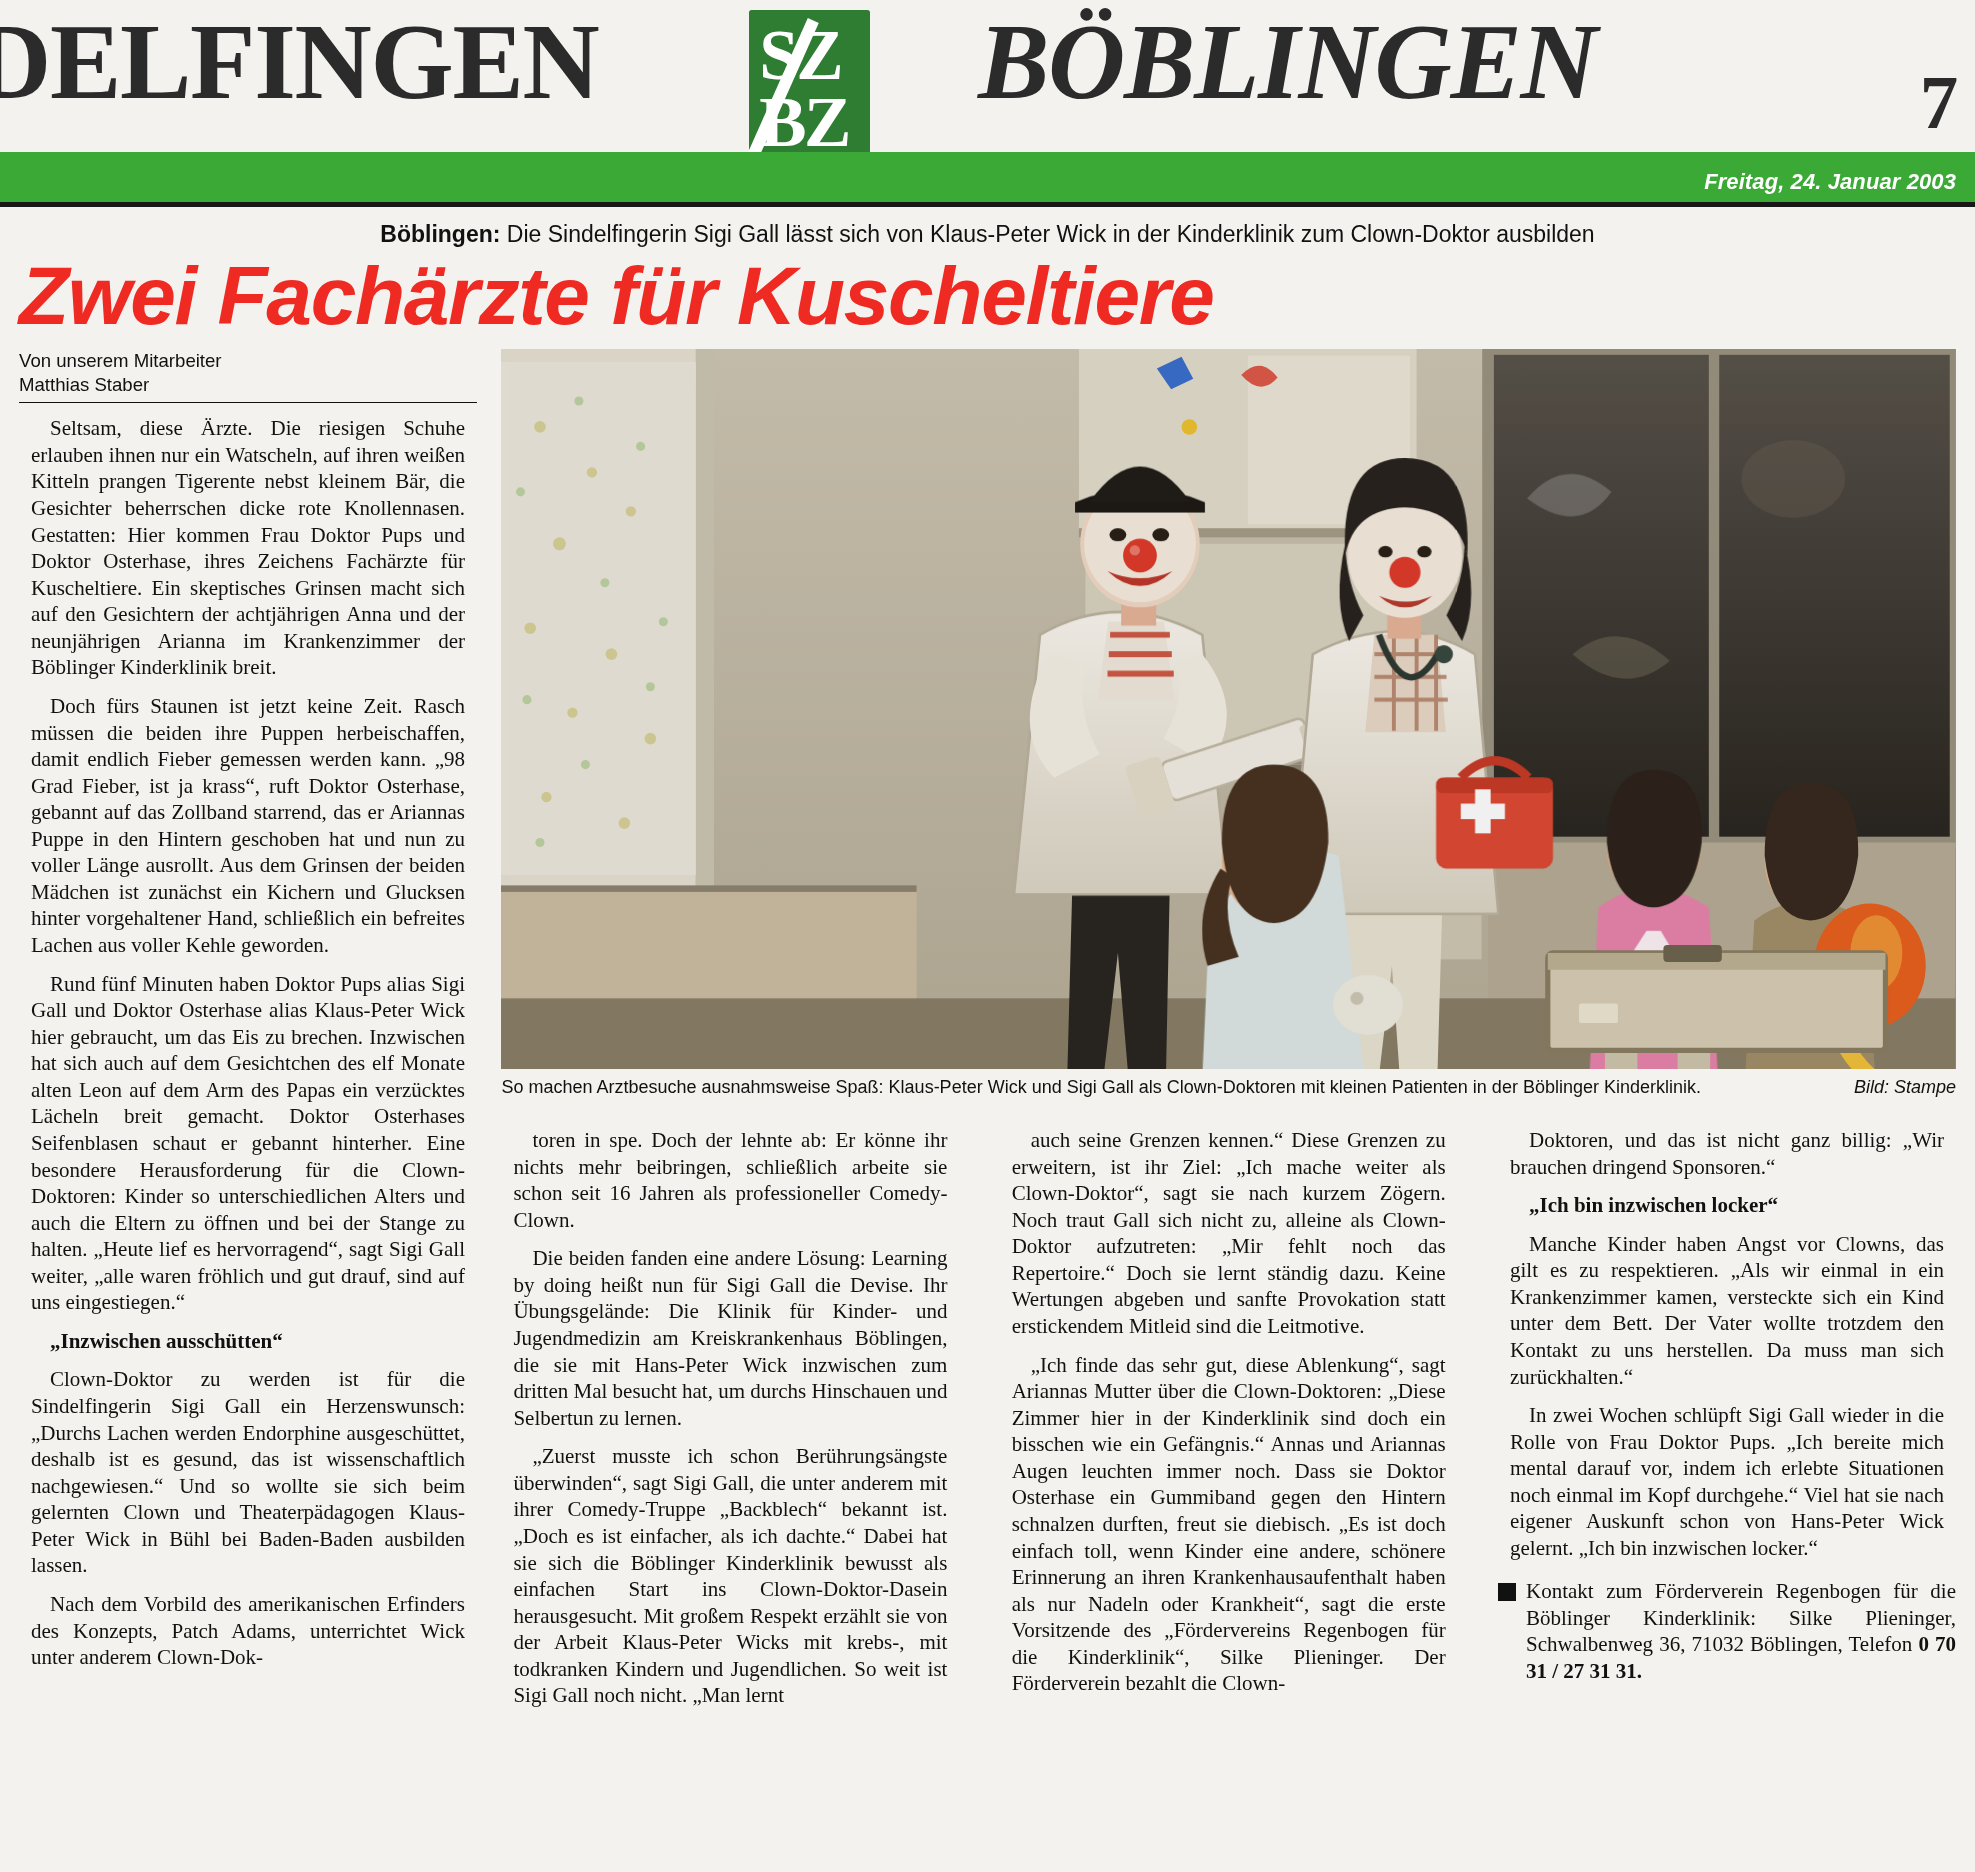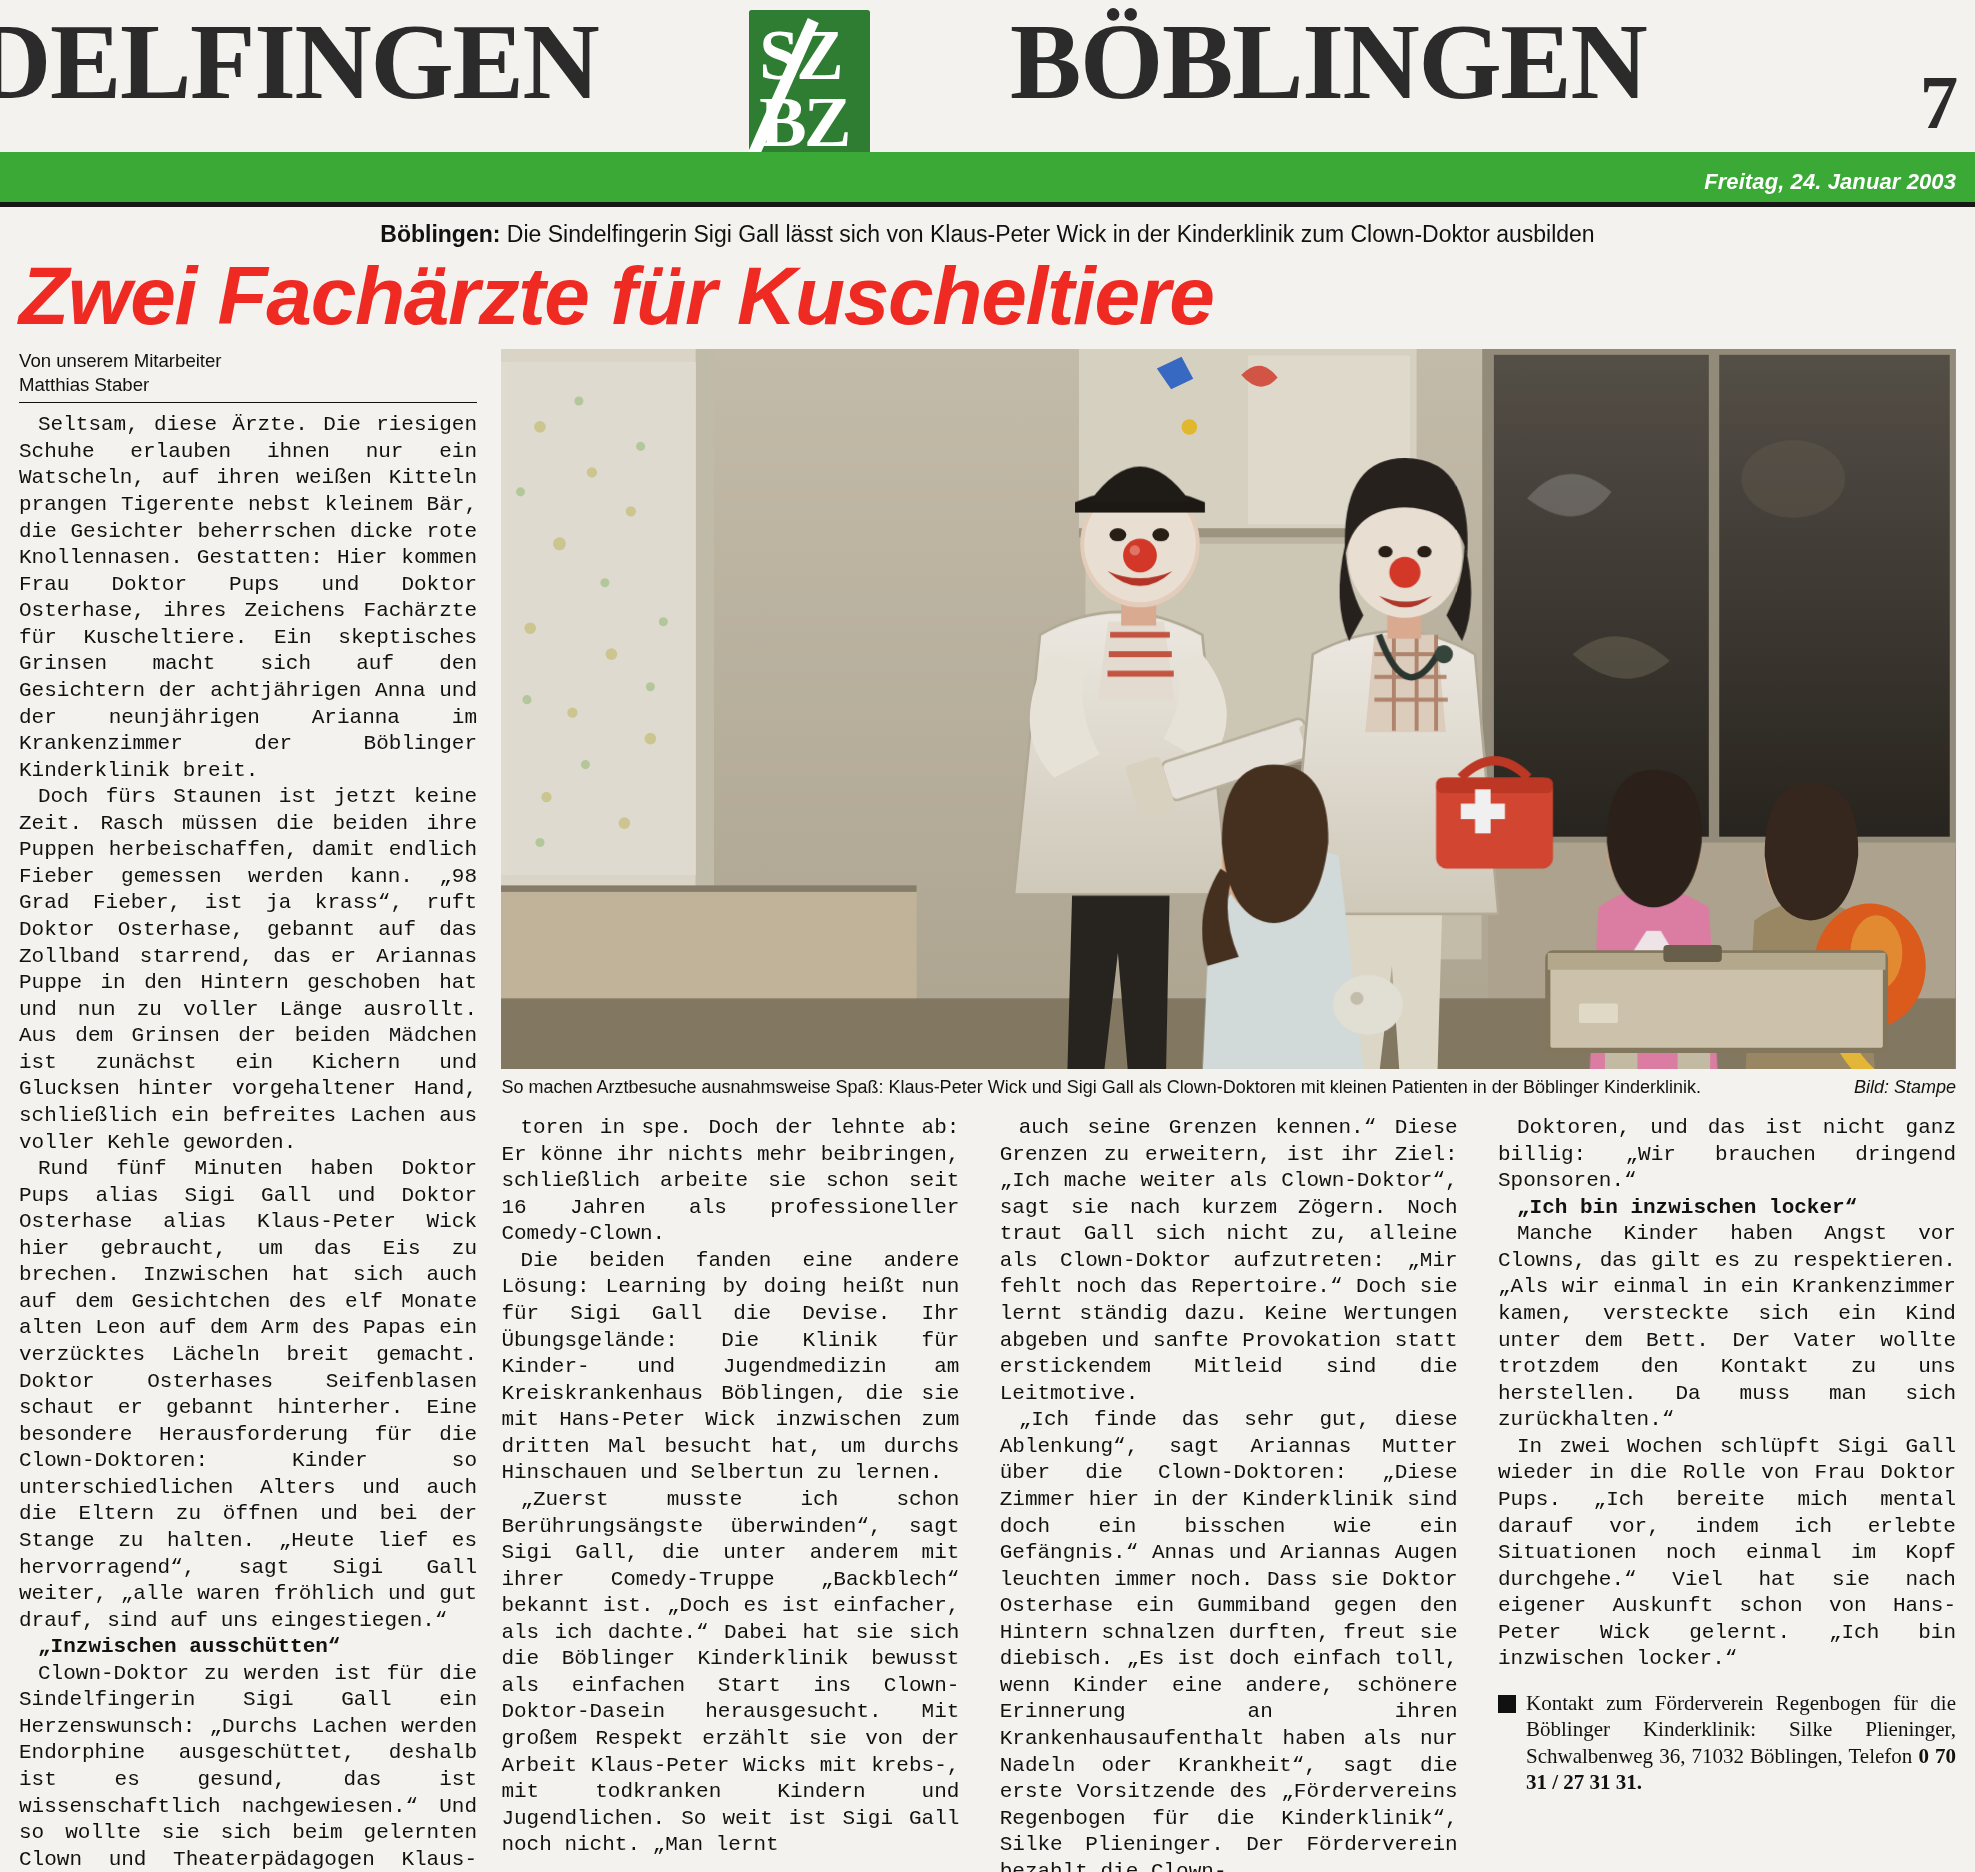--- a/index.html
+++ b/index.html
@@ -30,28 +30,29 @@
     font-family:"Liberation Serif", serif;
     font-weight:bold;
     font-size:107px;
     letter-spacing:-1.3px;
     color:#2b2b2b;
     line-height:1;
     white-space:nowrap;
   }
   .mh-right{
     position:absolute;
-    left:1010px; top:9px;
+    left:978px; top:9px;
     font-family:"Liberation Serif", serif;
     font-weight:bold;
     font-size:107px;
     letter-spacing:-1.3px;
     color:#2b2b2b;
     line-height:1;
     white-space:nowrap;
+    font-style:italic;
   }
   .mh-logo{
     position:absolute;
     left:749px; top:10.3px;
     width:121px; height:154px;
     background:#2e7d32;
     color:#fff;
     border-radius:2.6px;
   }
   .mh-logo .sz{
@@ -152,24 +153,24 @@
     font-family:"Liberation Sans", sans-serif;
     font-size:18.6px;
     line-height:1.25;
     color:#111;
   }
   .byline-rule{
     border-top:1.9px solid #111;
     margin:6.4px 0 9px 0;
   }
   .lead-col p, .col p{
-    margin:0;
+    margin:12px;
     text-align:justify;
     text-indent:19px;
-    font-family:Liberation Mono, monospace;
+    font-family:Liberation Serif, serif;
     font-size:21px;
     line-height:1.265;
     hyphens:auto;
   }
   .lead-col p:first-of-type, .col p.first{
     text-indent:19px;
   }
   .subhead{
     font-family:"Liberation Sans", sans-serif;
     font-weight:bold;

